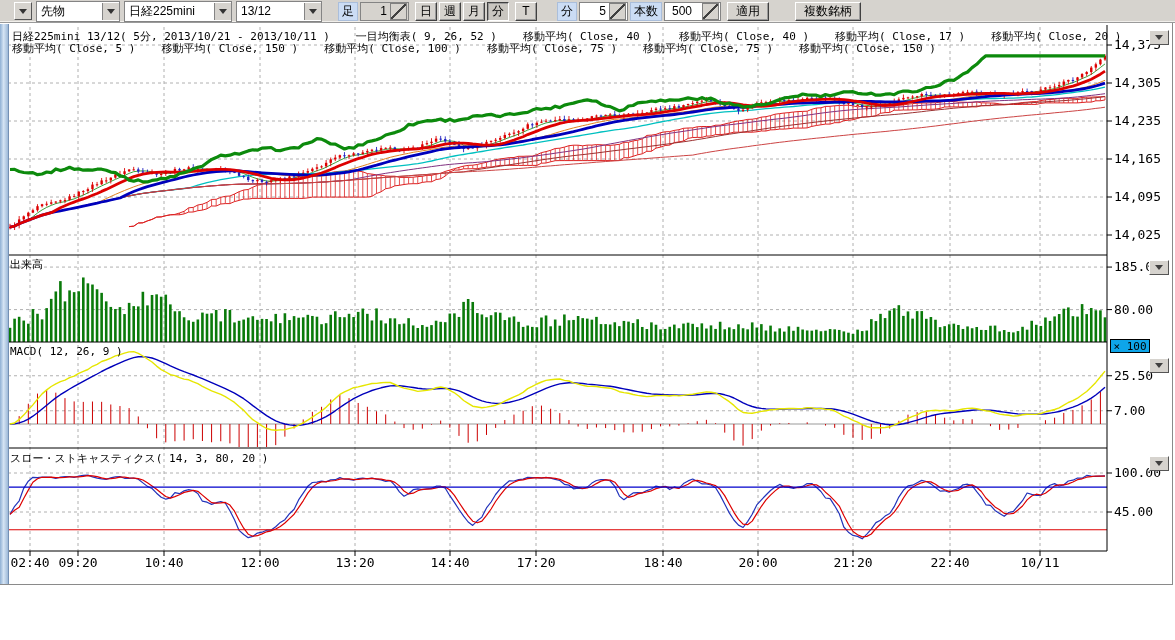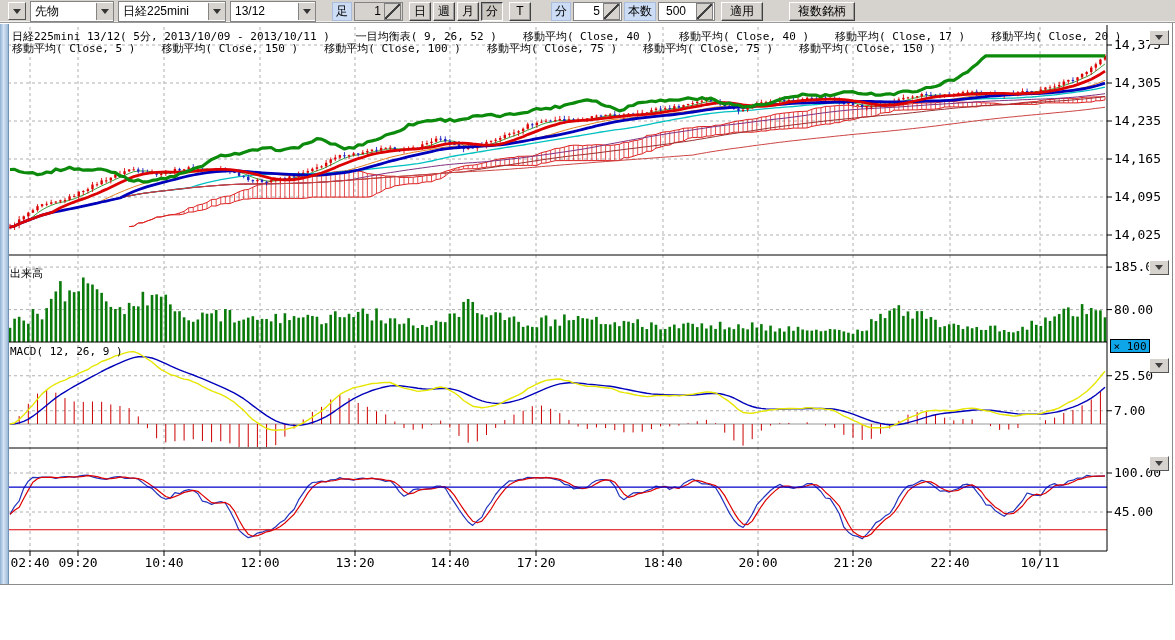--- a/index.html
+++ b/index.html
@@ -1,21 +1,21 @@
 <!DOCTYPE html>
 <html><head>
 <meta charset="utf-8">
 <style>
   html,body{margin:0;padding:0;background:#fff;}
   .window{position:relative;width:1175px;height:640px;background:#fff;overflow:hidden;
           font-family:"Liberation Sans","DejaVu Sans",sans-serif;}
   
   .toolbar{position:absolute;left:0;top:0;width:1175px;height:23px;background:#d6d3ce;
            border-bottom:1px solid #9a9a9a;box-shadow:inset 0 -1px 0 #f2f0ec;
-           display:flex;align-items:center;padding-left:8px;box-sizing:border-box;z-index:5;}
+           display:flex;align-items:center;padding-left:14px;box-sizing:border-box;z-index:5;}
   .tb-drop{width:18px;height:18px;background:#d6d3ce;border:1px solid;border-color:#fff #555 #555 #fff;
            display:flex;align-items:center;justify-content:center;padding:0;margin-right:4px;}
   .tri{width:0;height:0;border:4px solid transparent;border-top:5px solid #333;margin-top:4px;}
   .combo{display:flex;height:19px;border:1px solid #848484;background:#fff;align-items:center;margin-right:4px;}
   .combo .cv{font-size:12px;padding:0 4px;flex:1;white-space:nowrap;overflow:hidden;}
   .combo .cbtn{width:16px;height:17px;background:#d6d3ce;border-left:1px solid #848484;
                display:flex;align-items:center;justify-content:center;}
   .w82{width:82px}.w106{width:106px}.w84{width:84px}
   .chip{height:17px;background:#cbdcf4;border:1px solid #aabedb;font-size:12px;display:flex;
         align-items:center;padding:0 3px;margin-right:2px;color:#000;}
@@ -1274,38 +1274,39 @@
         <line x1="853" y1="551" x2="853" y2="556" stroke="#000" stroke-width="1"></line>
         <text x="853" y="567" text-anchor="middle" font-family="&quot;DejaVu Sans Mono&quot;,&quot;Liberation Mono&quot;,monospace" font-size="13" fill="#000">21:20</text>
         <line x1="950" y1="551" x2="950" y2="556" stroke="#000" stroke-width="1"></line>
         <text x="950" y="567" text-anchor="middle" font-family="&quot;DejaVu Sans Mono&quot;,&quot;Liberation Mono&quot;,monospace" font-size="13" fill="#000">22:40</text>
         <line x1="1040" y1="551" x2="1040" y2="556" stroke="#000" stroke-width="1"></line>
         <text x="1040" y="567" text-anchor="middle" font-family="&quot;DejaVu Sans Mono&quot;,&quot;Liberation Mono&quot;,monospace" font-size="13" fill="#000">10/11</text>
       </g>
     </svg>
 
   <div class="legend" style="top:29px">
-    <span>日経225mini 13/12( 5分, 2013/10/09 - 2013/10/11 )</span>
+    <span>日経225mini 13/12( 5分, 2013/10/21 - 2013/10/11 )</span>
     <span>一目均衡表( 9, 26, 52 )</span>
     <span>移動平均( Close, 40 )</span>
     <span>移動平均( Close, 40 )</span>
     <span>移動平均( Close, 17 )</span>
     <span>移動平均( Close, 20 )</span>
   </div>
   <div class="legend" style="top:41px">
     <span>移動平均( Close, 5 )</span>
     <span>移動平均( Close, 150 )</span>
     <span>移動平均( Close, 100 )</span>
     <span>移動平均( Close, 75 )</span>
     <span>移動平均( Close, 75 )</span>
     <span>移動平均( Close, 150 )</span>
   </div>
 
-  <div class="ptitle" style="left:10px;top:266px">出来高</div>
+  <div class="ptitle" style="left:10px;top:257px">出来高</div>
   <div class="ptitle" style="left:10px;top:345px">MACD( 12, 26, 9 )</div>
+  <div class="ptitle" style="left:10px;top:451px">スロー・ストキャスティクス( 14, 3, 80, 20 )</div>
 
   <div class="mult-badge">× 100</div>
 
   <button class="ax-btn" style="top:30px">
       <i class="tri"></i>
     </button>
   <button class="ax-btn" style="top:260px">
       <i class="tri"></i>
     </button>
   <button class="ax-btn" style="top:358px">

